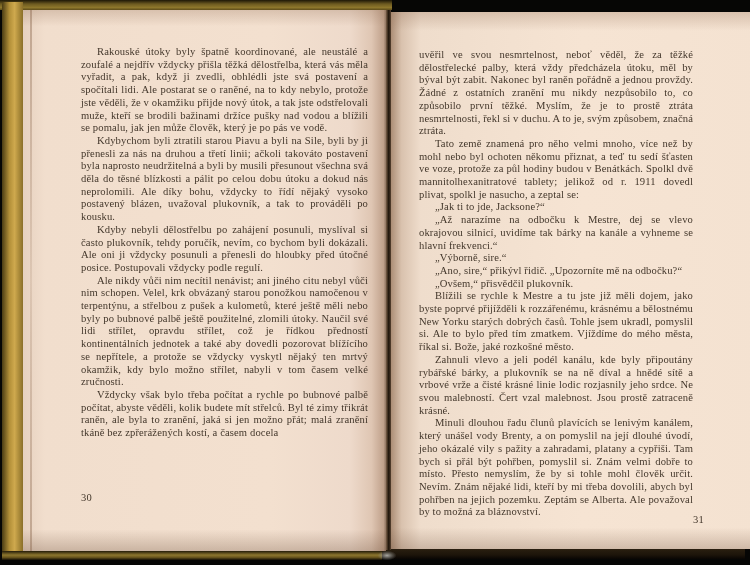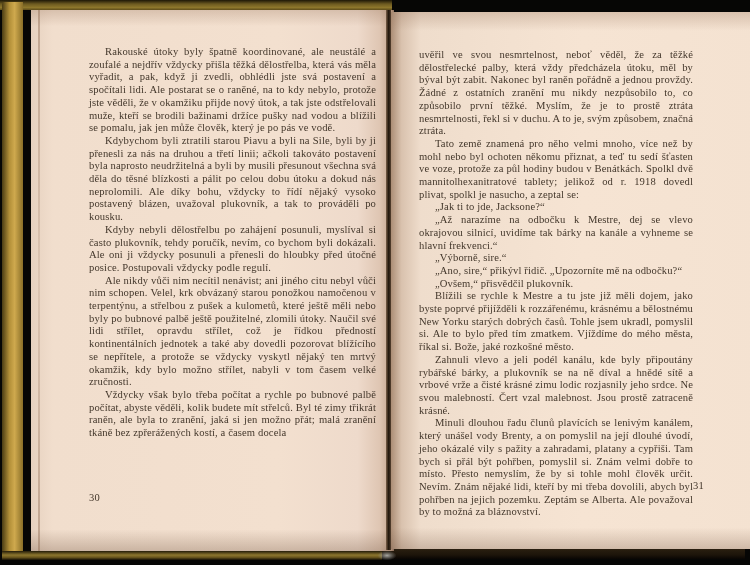--- a/index.html
+++ b/index.html
@@ -30,21 +30,20 @@
     background:linear-gradient(180deg,#2a1f10 0%,#1c140a 60%,#090604 100%);
   }
 
   
   .page{position:absolute;box-sizing:border-box;}
   .page-left{
     left:23px;top:10px;width:363px;height:541px;
     background:
       linear-gradient(180deg,rgba(150,115,90,.28) 0%,rgba(0,0,0,0) 3%,rgba(0,0,0,0) 96%,rgba(110,80,60,.30) 100%),
       linear-gradient(90deg,#e6d1bf 0%,#f1decd 6%,#f3e0cf 68%,#eedacb 90%,#dfc6b3 96%,#c0a18b 99.3%,#8f7460 100%);
-    margin-left: 8px;
   }
   .page-left .crease{
     position:absolute;left:7px;top:0;width:2px;height:100%;
     background:linear-gradient(180deg,rgba(140,105,80,.45),rgba(140,105,80,.15) 50%,rgba(140,105,80,.45));
   }
   .gutter{
     position:absolute;left:386px;top:10px;width:5px;height:540px;
     background:linear-gradient(90deg,#7c614a 0%,#332416 40%,#1d1309 55%,#5a4432 100%);
   }
   .page-right{
@@ -68,21 +67,21 @@
     letter-spacing:.12px;
   }
   .lp-text{left:58px;top:36px;width:287px;}
   .rp-text{left:28px;top:37px;width:274px;}
   .text-block p{margin:0;text-indent:16px;}
   .text-block p.no-indent{text-indent:0;}
   .pagenum{
     position:absolute;color:#43372b;font-size:10.5px;letter-spacing:.3px;
   }
   .pagenum-left{left:58px;top:482px;}
-  .pagenum-right{left:28px;top:468px;width:285px;text-align:right;}
+  .pagenum-right{left:28px;top:502px;width:285px;text-align:right;}
 
   .dust{
     position:absolute;left:378px;top:551px;width:18px;height:9px;
     background:radial-gradient(ellipse at center,rgba(190,190,185,.85) 0%,rgba(150,150,145,.4) 45%,rgba(0,0,0,0) 75%);
   }
 </style>
 </head>
 <body>
 
 <div class="scene">
@@ -103,28 +102,28 @@
     </div>
     <div class="pagenum pagenum-left">30</div>
   </div>
 
   <div class="gutter"></div>
 
   <div class="page page-right">
     <div class="fore-edge"></div>
     <div class="text-block rp-text">
       <p class="no-indent">uvěřil ve svou nesmrtelnost, neboť věděl, že za těžké dělostřelecké palby, která vždy předcházela útoku, měl by býval být zabit. Nakonec byl raněn pořádně a jednou provždy. Žádné z ostatních zranění mu nikdy nezpůsobilo to, co způsobilo první těžké. Myslím, že je to prostě ztráta nesmrtelnosti, řekl si v duchu. A to je, svým způsobem, značná ztráta.</p>
-      <p>Tato země znamená pro něho velmi mnoho, více než by mohl nebo byl ochoten někomu přiznat, a teď tu sedí šťasten ve voze, protože za půl hodiny budou v Benátkách. Spolkl dvě mannitolhexanitratové tablety; jelikož od r. 1918 dovedl plivat, spolkl je nasucho, a zeptal se:</p>
+      <p>Tato země znamená pro něho velmi mnoho, více než by mohl nebo byl ochoten někomu přiznat, a teď tu sedí šťasten ve voze, protože za půl hodiny budou v Benátkách. Spolkl dvě mannitolhexanitratové tablety; jelikož od r. 1911 dovedl plivat, spolkl je nasucho, a zeptal se:</p>
       <p>„Jak ti to jde, Jacksone?“</p>
       <p>„Až narazíme na odbočku k Mestre, dej se vlevo okrajovou silnicí, uvidíme tak bárky na kanále a vyhneme se hlavní frekvenci.“</p>
       <p>„Výborně, sire.“</p>
       <p>„Ano, sire,“ přikývl řidič. „Upozorníte mě na odbočku?“</p>
       <p>„Ovšem,“ přisvědčil plukovník.</p>
       <p>Blížili se rychle k Mestre a tu jste již měli dojem, jako byste poprvé přijížděli k rozzářenému, krásnému a bělostnému New Yorku starých dobrých časů. Tohle jsem ukradl, pomyslil si. Ale to bylo před tím zmatkem. Vjíždíme do mého města, říkal si. Bože, jaké rozkošné město.</p>
-      <p>Zahnuli vlevo a jeli podél kanálu, kde byly připoutány rybářské bárky, a plukovník se na ně díval a hnědé sítě a vrbové vrže a čisté krásné zimu lodic rozjasnily jeho srdce. Ne svou malebností. Čert vzal malebnost. Jsou prostě zatraceně krásné.</p>
+      <p>Zahnuli vlevo a jeli podél kanálu, kde byly připoutány rybářské bárky, a plukovník se na ně díval a hnědé sítě a vrbové vrže a čisté krásné linie lodic rozjasnily jeho srdce. Ne svou malebností. Čert vzal malebnost. Jsou prostě zatraceně krásné.</p>
       <p>Minuli dlouhou řadu člunů plavících se lenivým kanálem, který unášel vody Brenty, a on pomyslil na její dlouhé úvodí, jeho okázalé vily s pažity a zahradami, platany a cypřiši. Tam bych si přál být pohřben, pomyslil si. Znám velmi dobře to místo. Přesto nemyslím, že by si tohle mohl člověk určit. Nevím. Znám nějaké lidi, kteří by mi třeba dovolili, abych byl pohřben na jejich pozemku. Zeptám se Alberta. Ale považoval by to možná za bláznovství.</p>
     </div>
     <div class="pagenum pagenum-right">31</div>
   </div>
 
   <div class="dust"></div>
 
 </div>
 
 </body></html>

